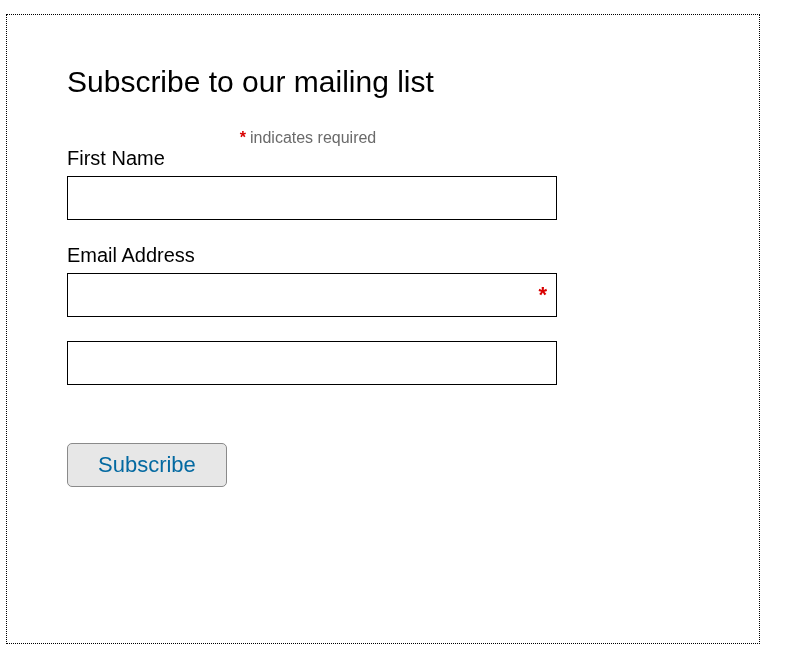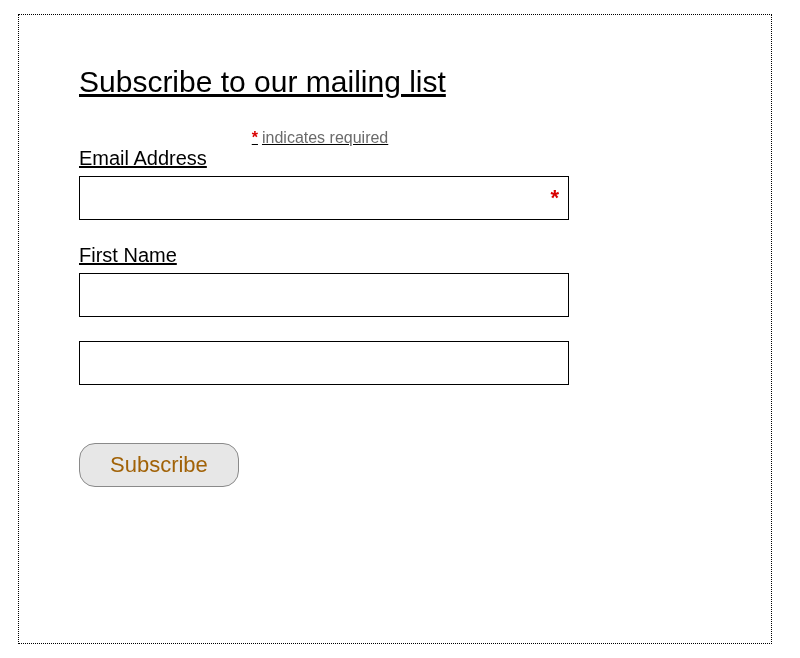--- a/index.html
+++ b/index.html
@@ -9,27 +9,26 @@
     }
     body {
       font-family: Arial, Helvetica, sans-serif;
       background: #ffffff;
       width: 800px;
       height: 658px;
       position: relative;
     }
     .container {
       position: absolute;
-      left: 18px;
+      left: 6px;
       top: 14px;
       width: 754px;
       height: 630px;
       border: 1.5px dotted #000;
       padding: 50px 60px 40px 60px;
-      text-decoration: underline;
     }
     .title {
       font-size: 30px;
       font-weight: 400;
       color: #000;
       margin-bottom: 30px;
     }
     .required-note {
       text-align: center;
       font-size: 16px;
@@ -74,51 +73,51 @@
       color: #d90000;
       font-size: 22px;
       font-weight: bold;
       pointer-events: none;
     }
     .submit-btn {
       margin-top: 34px;
       height: 44px;
       padding: 0 30px;
       font-size: 22px;
-      color: #a16207;
+      color: #0369a1;
       background: #e7e7e7;
       border: 1.5px solid #8a8a8a;
-      border-radius: 16px;
+      border-radius: 5px;
       cursor: pointer;
       font-family: inherit;
     }
   </style>
 </head>
 <body>
 
 <div class="container">
 
   <h1 class="title">Subscribe to our mailing list</h1>
 
   <div class="required-note">
     <span class="asterisk">*</span><span>indicates required</span>
   </div>
 
   <div class="field-group">
+    <label class="field-label">First Name</label>
+    <div class="input-wrap">
+      <input type="text" class="text-input" value="" style="">
+    </div>
+  </div>
+
+  <div class="field-group">
     <label class="field-label">Email Address</label>
     <div class="input-wrap">
       <input type="text" class="text-input" value="" style="">
       <span class="field-asterisk">*</span>
-    </div>
-  </div>
-
-  <div class="field-group">
-    <label class="field-label">First Name</label>
-    <div class="input-wrap">
-      <input type="text" class="text-input" value="" style="">
     </div>
   </div>
 
   <div class="field-group">
     <div class="input-wrap">
       <input type="text" class="text-input" value="" style="">
     </div>
   </div>
 
   <button class="submit-btn">Subscribe</button>

